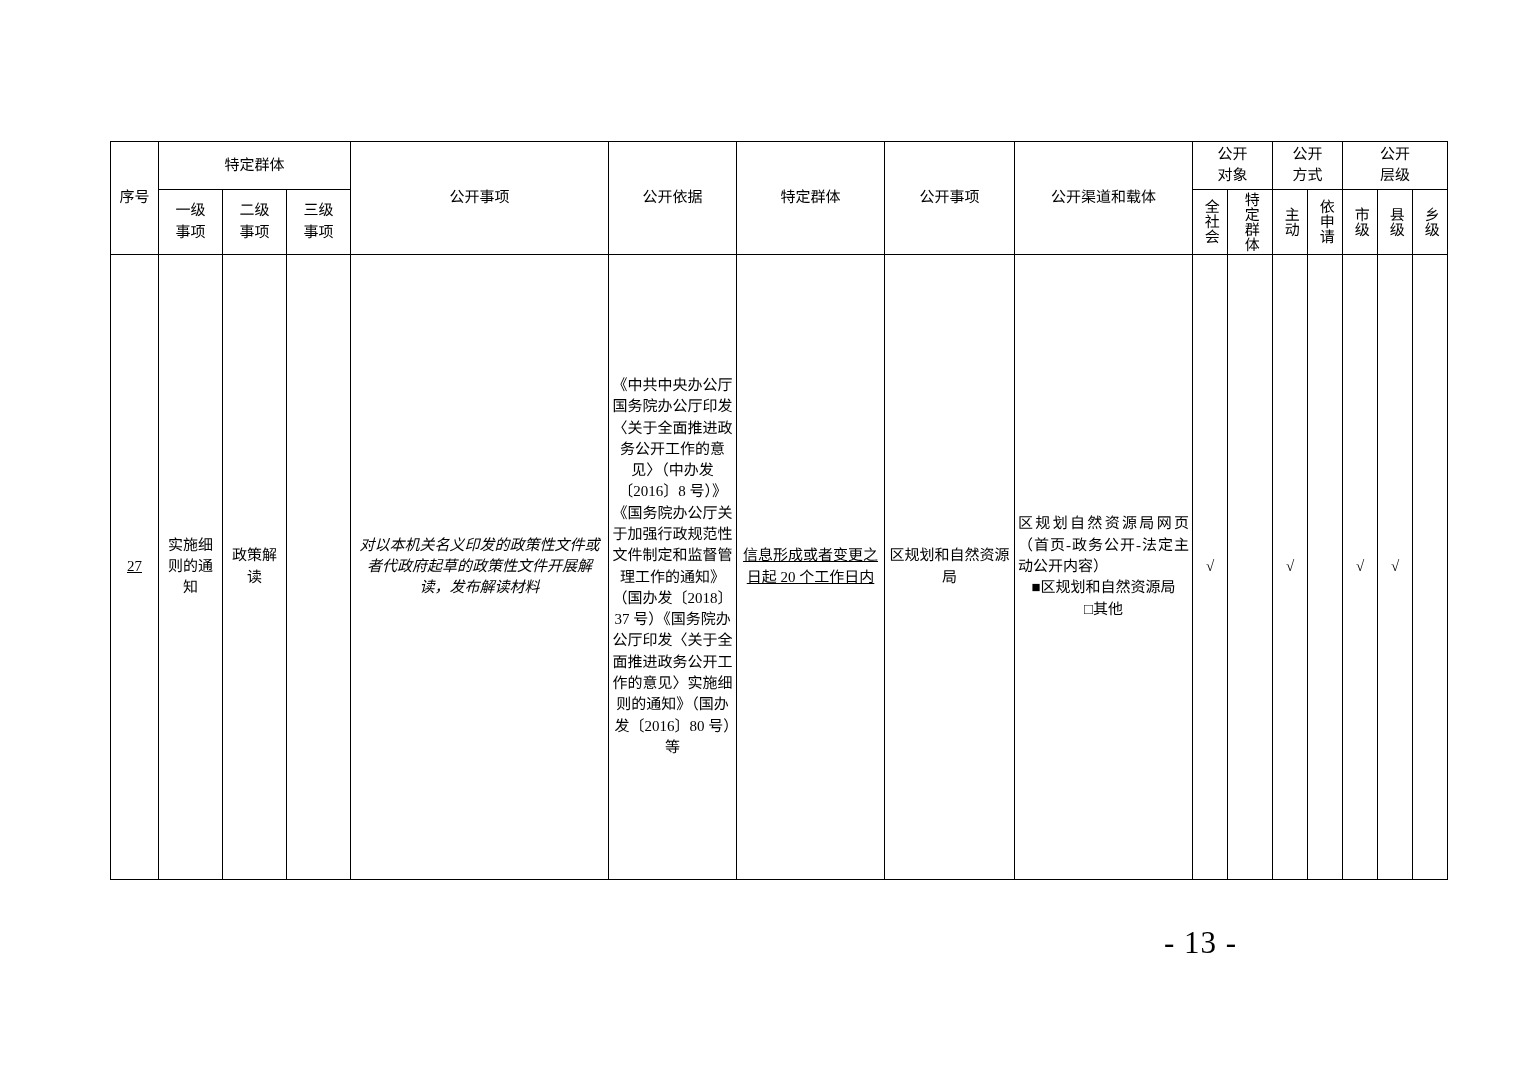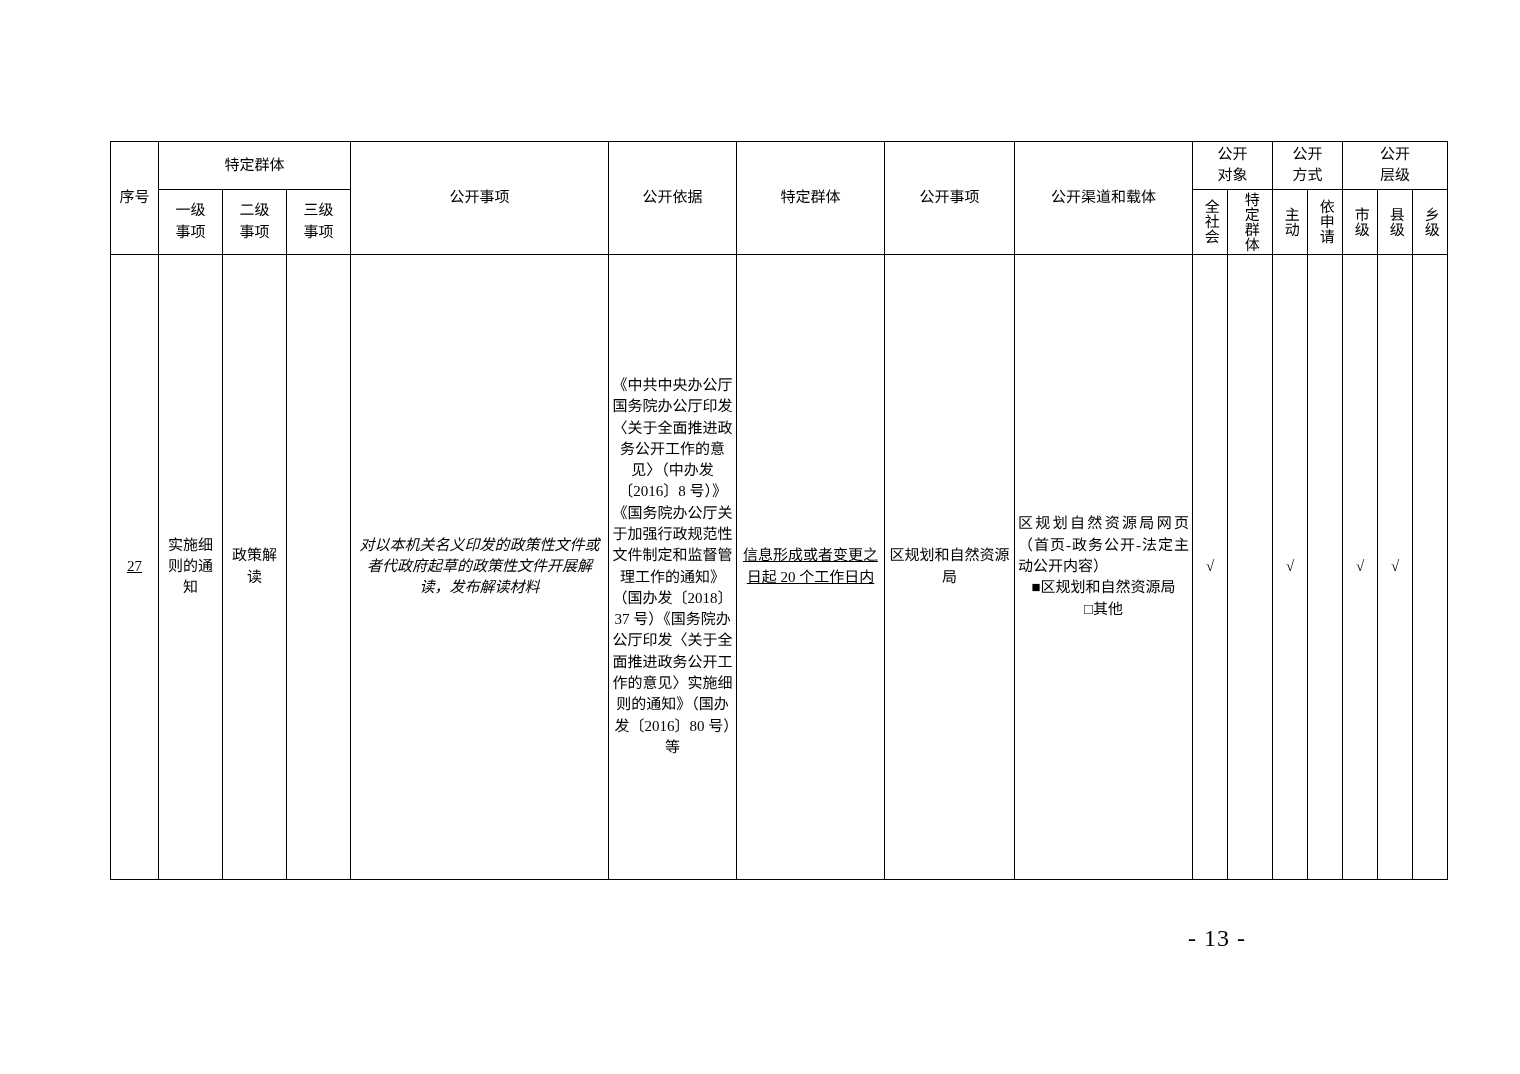--- a/index.html
+++ b/index.html
@@ -103,23 +103,23 @@
     text-align: left;
     vertical-align: middle;
     padding-left: 4px;
   }
   .tick {
     font-size: 17px;
     vertical-align: middle;
   }
   .page-num {
     position: absolute;
-    left: 1188px;
+    left: 1164px;
     top: 925px;
-    font-size: 24px;
+    font-size: 31px;
     letter-spacing: 1px;
     font-family: "Liberation Serif", serif;
   }
   .nowrapish { white-space: pre-line; }
 </style>
 </head>
 <body>
 
 <div class="page">
 

